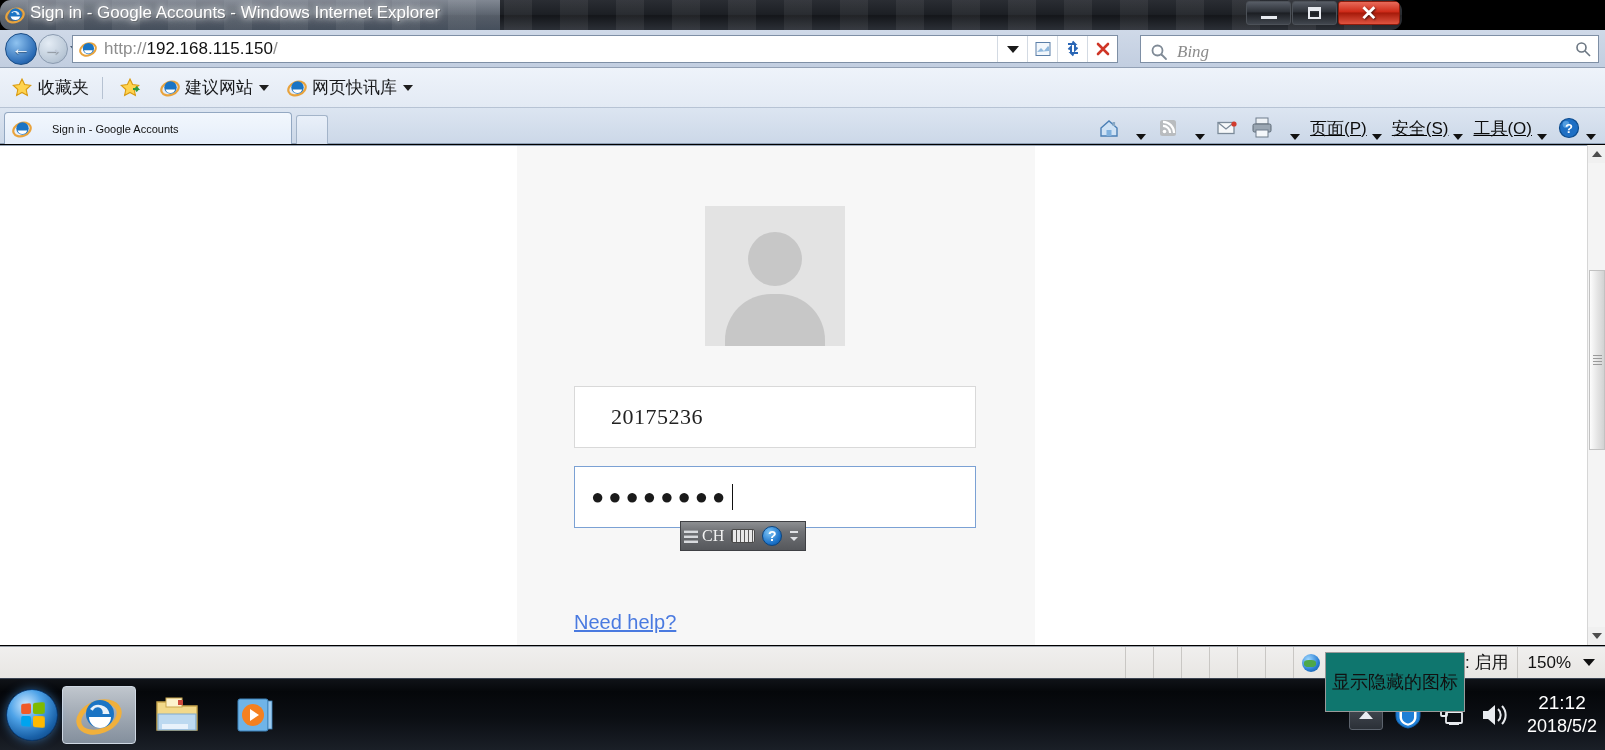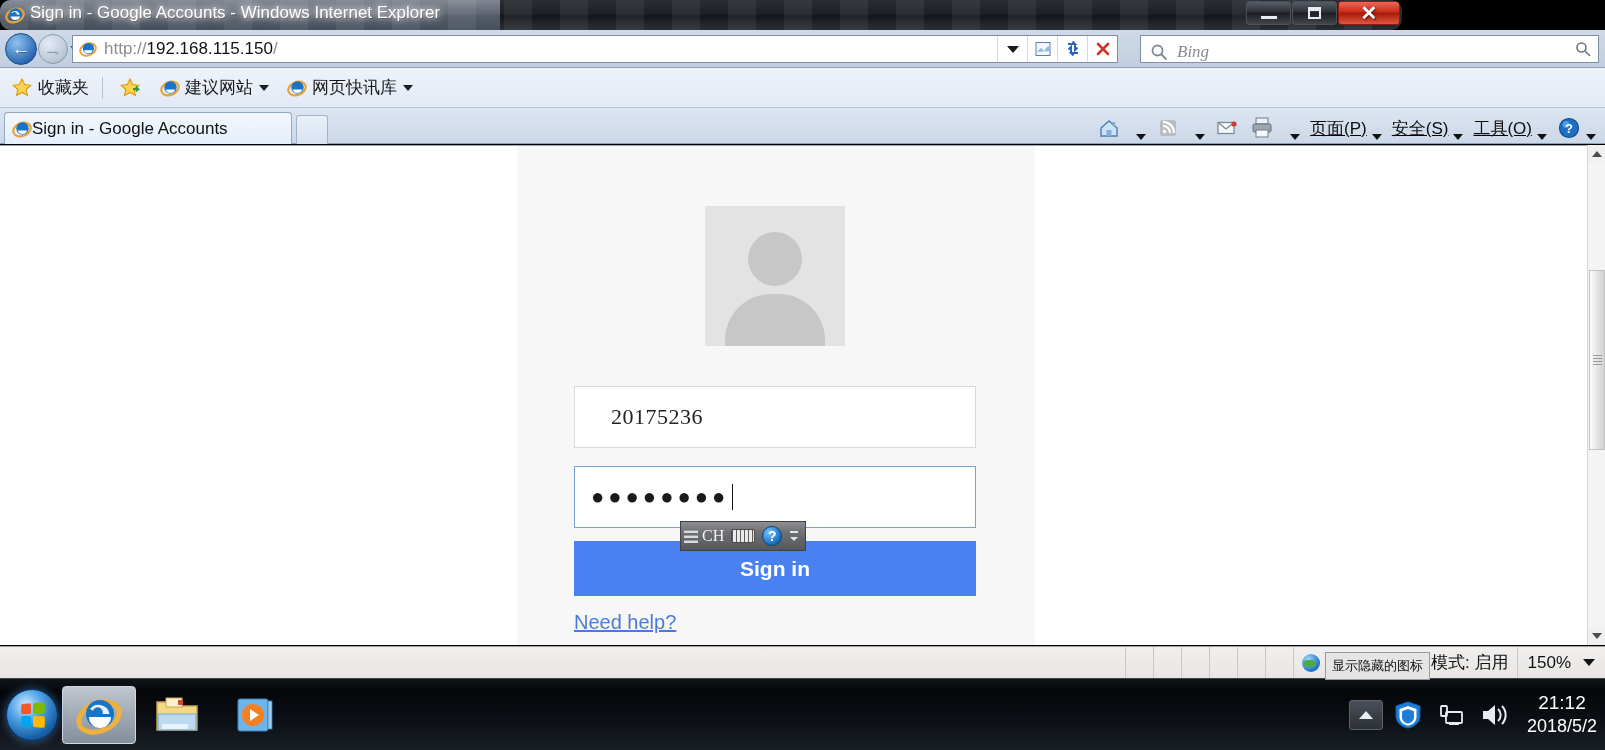--- a/index.html
+++ b/index.html
@@ -115,21 +115,21 @@
     position:absolute; left:0; top:108px; width:1605px; height:36px;
     background: linear-gradient(180deg,#dce5f1 0%, #ccd8e8 100%);
     border-bottom:1px solid #8fa0b6;
   }
   .tab {
     position:absolute; left:4px; top:4px; width:288px; height:32px;
     background:linear-gradient(180deg,#f2f7fd,#e5eefa);
     border:1px solid #93a8c2; border-bottom:none; border-radius:4px 4px 0 0;
     display:flex; align-items:center;
   }
-  .tab-label { font-size:17px; color:#111; margin-left:0; white-space:nowrap; }
+  .tab-label { font-size:11px; color:#111; margin-left:20px; white-space:nowrap; }
   .newtab {
     position:absolute; left:296px; top:7px; width:32px; height:29px;
     background:linear-gradient(180deg,#e9f0f9,#d9e3f1);
     border:1px solid #a3b4c9; border-bottom:none; border-radius:3px 3px 0 0;
   }
   .cmdbar { position:absolute; right:4px; top:3px; display:flex; align-items:center; height:30px; }
   .cmd-item { display:flex; align-items:flex-end; padding:0 5px; height:28px;text-decoration:underline; }
   .cmd-label { font-size:17px; color:#0d0d0d; white-space:nowrap; }
   .cmd-caret { width:0;height:0;margin-left:5px;
     border-left:5px solid transparent;border-right:5px solid transparent;border-top:6px solid #111;}
@@ -257,22 +257,22 @@
   .globe::after{content:"";position:absolute;left:2px;top:6px;width:12px;height:7px;background:#4ea84a;border-radius:40%;}
   .zoom-seg { display:flex; align-items:center; font-size:17px; color:#111; padding:0 10px; }
   .zoom-caret { width:0;height:0;margin-left:12px;
     border-left:6px solid transparent;border-right:6px solid transparent;border-top:7px solid #111;}
   .grip-cells { display:flex; }
   .grip-cells i { display:block; width:28px; height:32px; border-left:1px solid #c9c7c4; }
 
   
   .tray-tooltip {
     position:absolute; left:1325px; top:652px; z-index:60;
-    background:#e5e5e5; border:1px solid #9a9a9a;
-    padding:4px 6px; font-size:13px; color:#111; white-space:nowrap;
+    background:#0f766e; border:1px solid #9a9a9a;
+    padding:17px 6px; font-size:18px; color:#111; white-space:nowrap;
     font-family:"Liberation Sans", sans-serif;
   }
 
   
   .taskbar {
     position:absolute; left:0; top:678px; width:1605px; height:72px;
     background:linear-gradient(180deg,#101318 0%, #05070a 18%, #0b0e13 55%, #1a1f27 100%);
     border-top:1px solid #3a4250;
     display:flex; align-items:center;
   }
@@ -519,23 +519,20 @@
 
     <div class="field user">
       <span class="field-value">20175236</span>
     </div>
 
     <div class="field pass">
       <span class="dots">●●●●●●●●</span>
       <span class="caret-bar"></span>
     </div>
 
-    <div class="signin-btn">
-      <span>Sign in</span>
-    </div>
 
     <a class="needhelp" href="#">Need help?</a>
   </div>
 
   <div class="imebar">
     <div class="ime-grip">
         <i></i>
         <i></i>
         <i></i>
       </div>

